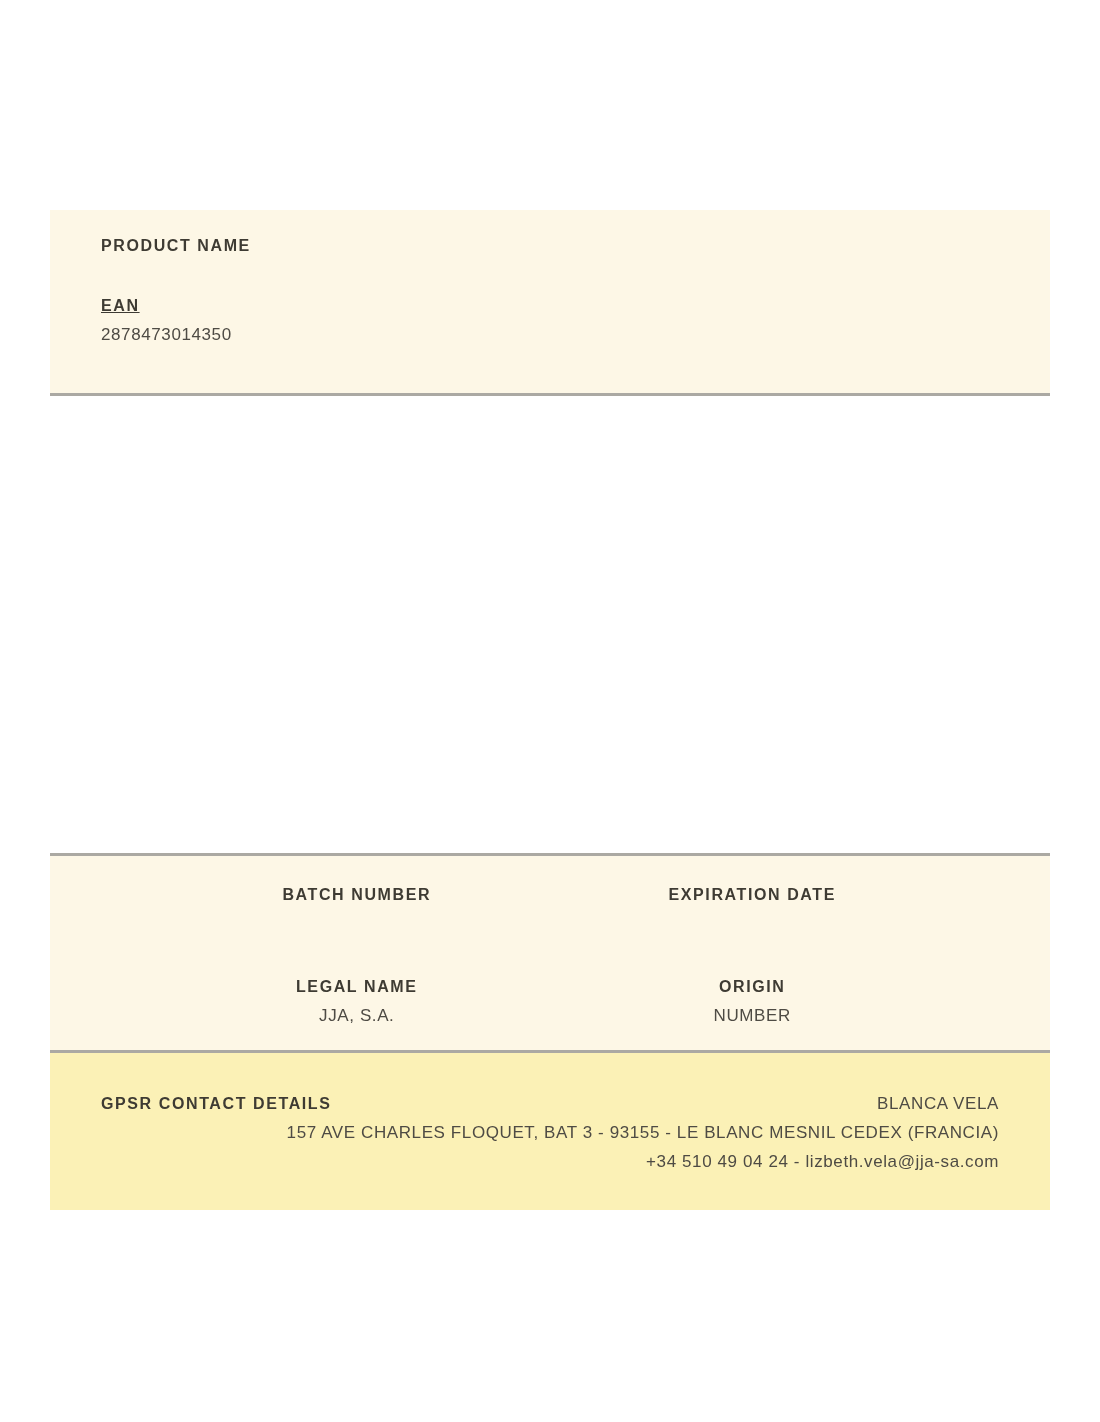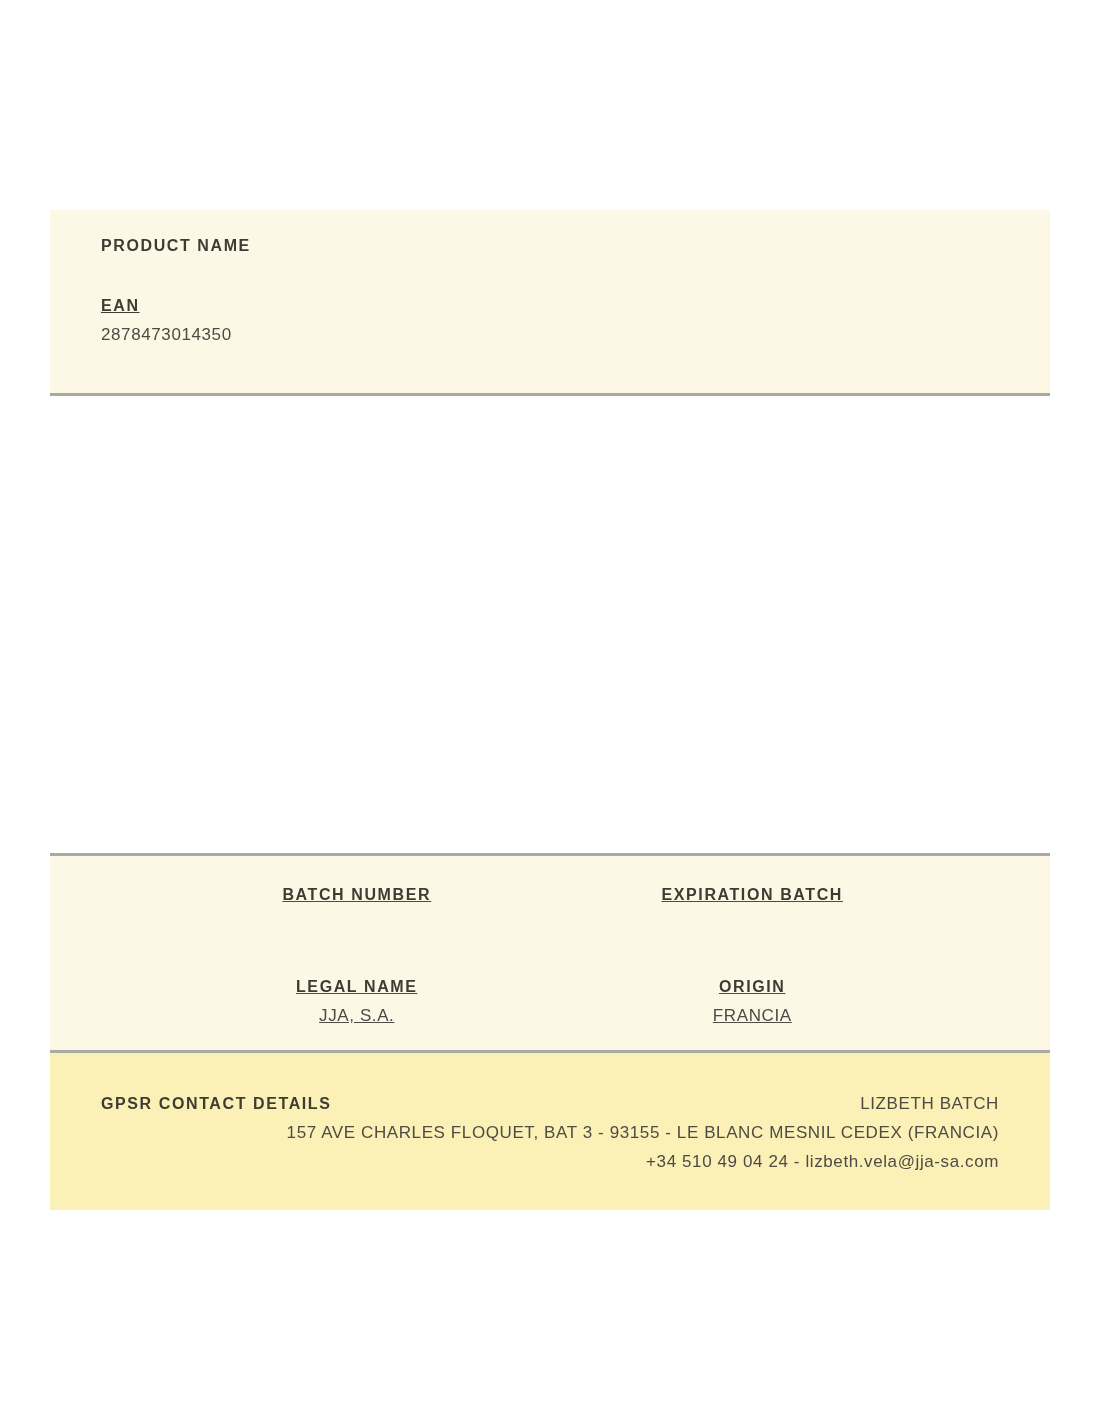--- a/index.html
+++ b/index.html
@@ -39,21 +39,20 @@
     letter-spacing:0.6px;
     color:var(--value-text);
     line-height:18px;
     margin-top:12px;
   }
   .gap-group{margin-top:43px;text-decoration:underline;}
   .sec-batch{
     top:853px;height:197px;
     border-top:3px solid var(--divider);
     padding:30px 100px 0 109px;
-    text-decoration:underline;
   }
   .batch-grid{
     display:grid;
     grid-template-columns:1fr 1fr;
     row-gap:43px;
     text-align:center;
   }
   .cell .field-value{min-height:20px;}
   .sec-gpsr{
     top:1050px;height:160px;
@@ -84,34 +83,34 @@
   <div class="field-value">2878473014350</div>
 </section>
 
 <section class="sec sec-batch">
   <div class="batch-grid">
     <div class="cell">
       <div class="field-label">BATCH NUMBER</div>
       <div class="field-value"></div>
     </div>
     <div class="cell">
-      <div class="field-label">EXPIRATION BATCH</div>
+      <div class="field-label">EXPIRATION DATE</div>
       <div class="field-value"></div>
     </div>
     <div class="cell">
       <div class="field-label">LEGAL NAME</div>
       <div class="field-value">JJA, S.A.</div>
     </div>
     <div class="cell">
       <div class="field-label">ORIGIN</div>
-      <div class="field-value">FRANCIA</div>
+      <div class="field-value">NUMBER</div>
     </div>
   </div>
 </section>
 
 <section class="sec sec-gpsr">
   <div class="gpsr-row">
     <div class="field-label">GPSR CONTACT DETAILS</div>
-    <div class="gpsr-line" style="margin-top:0">LIZBETH BATCH</div>
+    <div class="gpsr-line" style="margin-top:0">BLANCA VELA</div>
   </div>
   <div class="gpsr-line">157 AVE CHARLES FLOQUET, BAT 3 - 93155 - LE BLANC MESNIL CEDEX (FRANCIA)</div>
   <div class="gpsr-line">+34 510 49 04 24 - lizbeth.vela@jja-sa.com</div>
 </section>
 
 </body></html>

